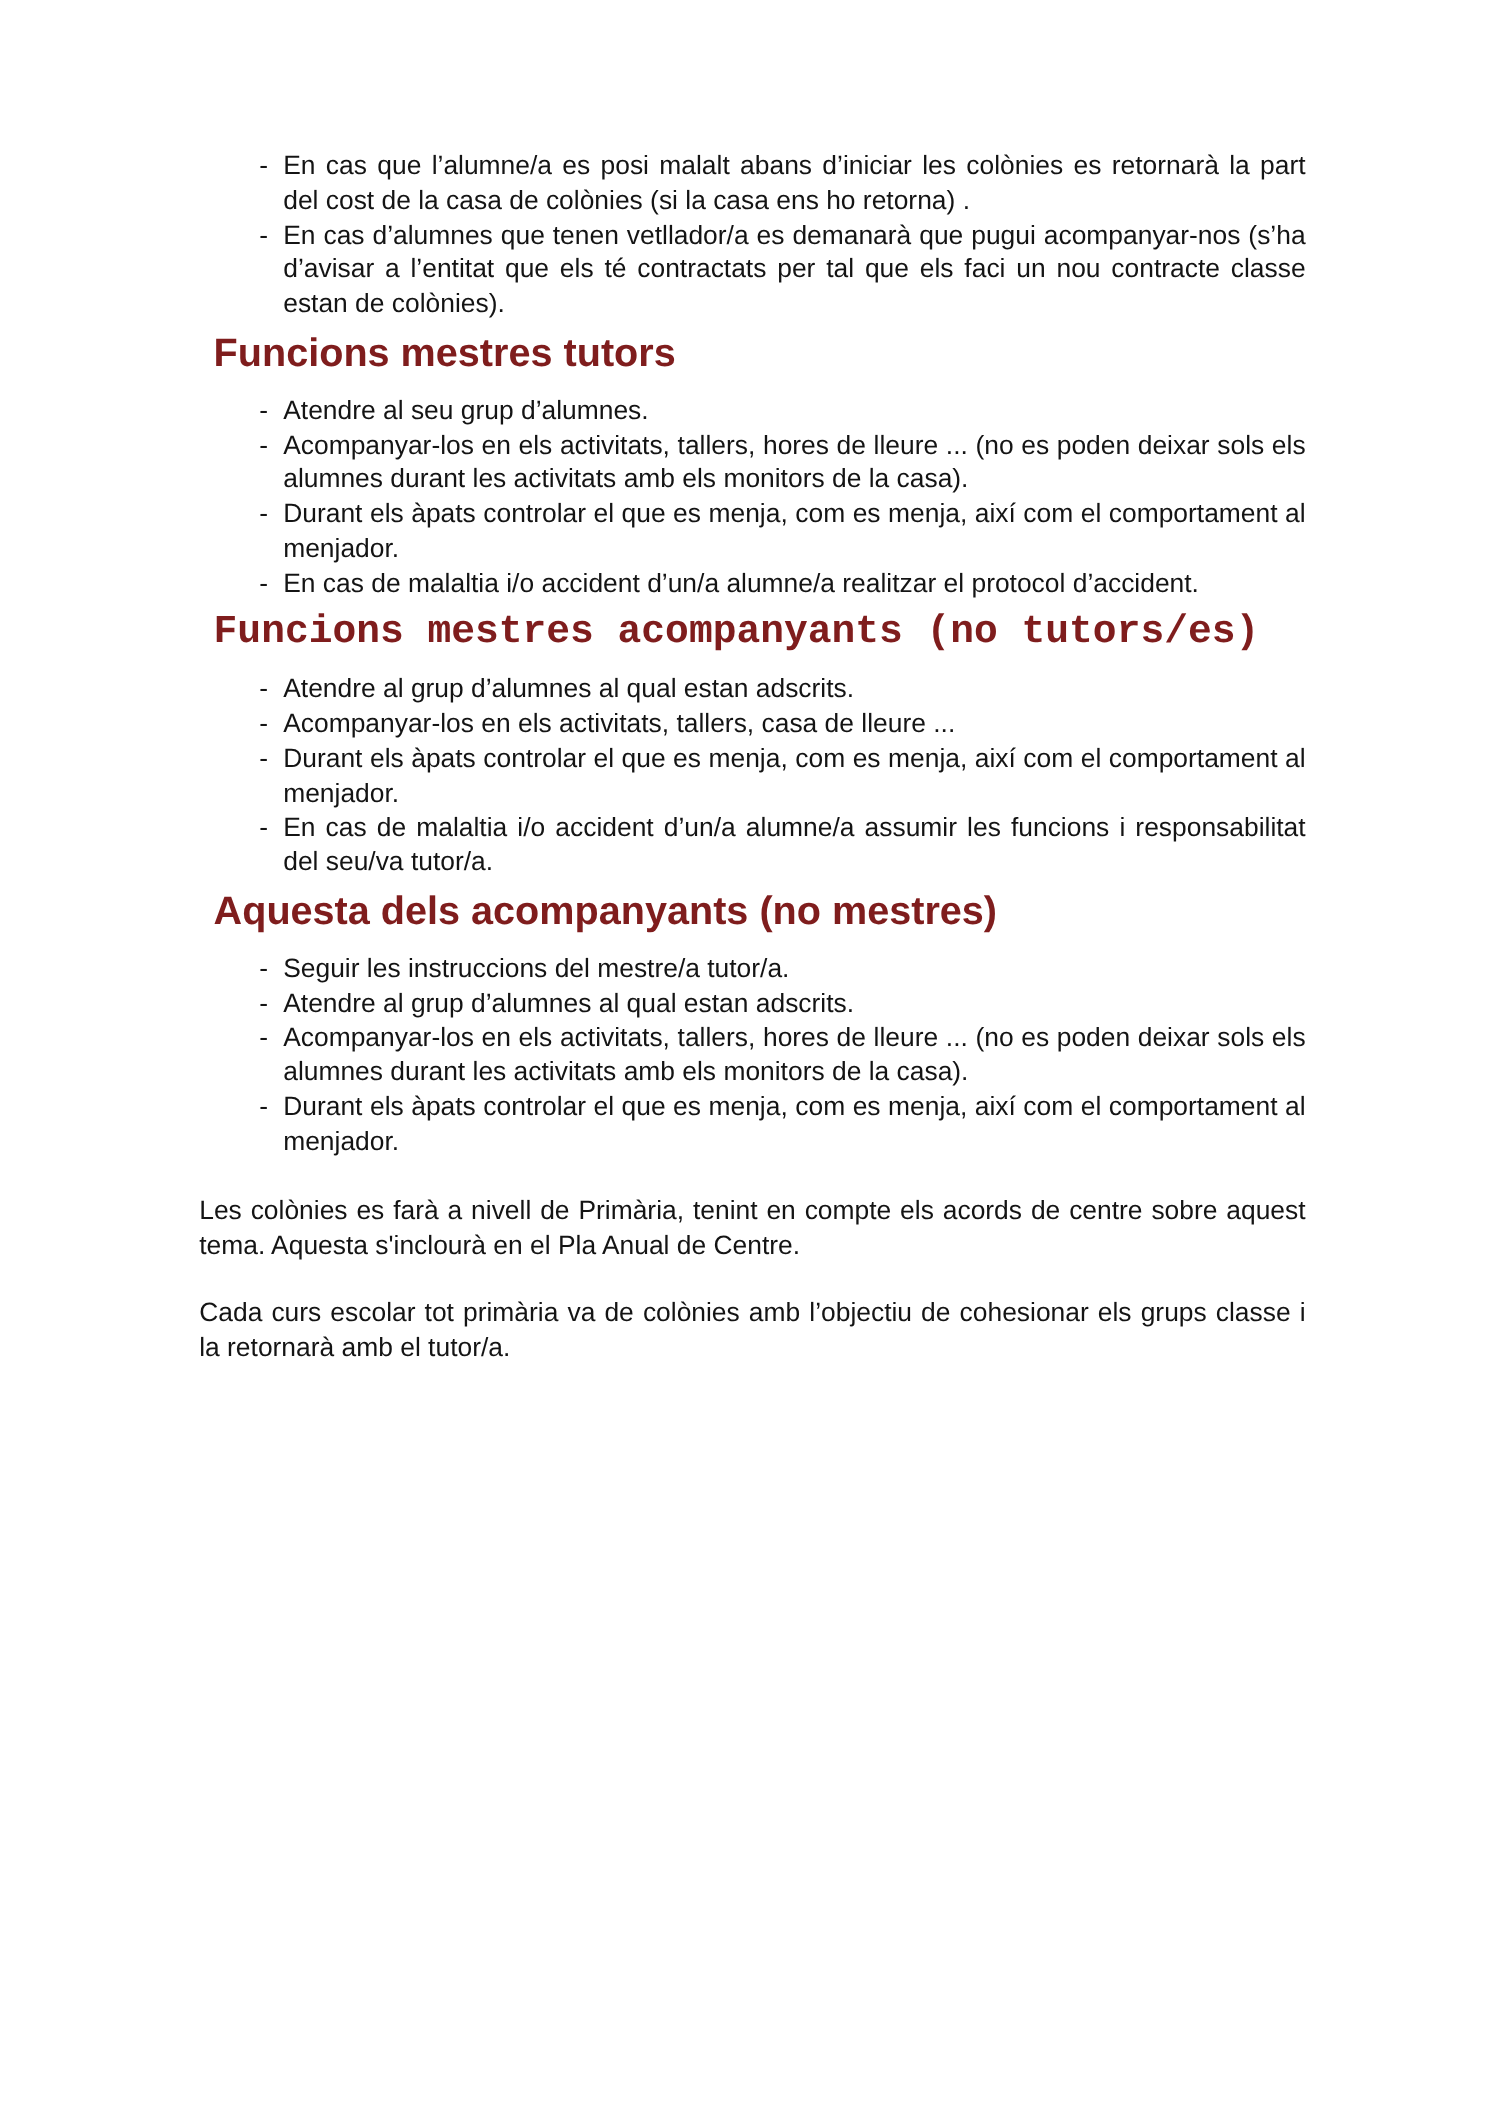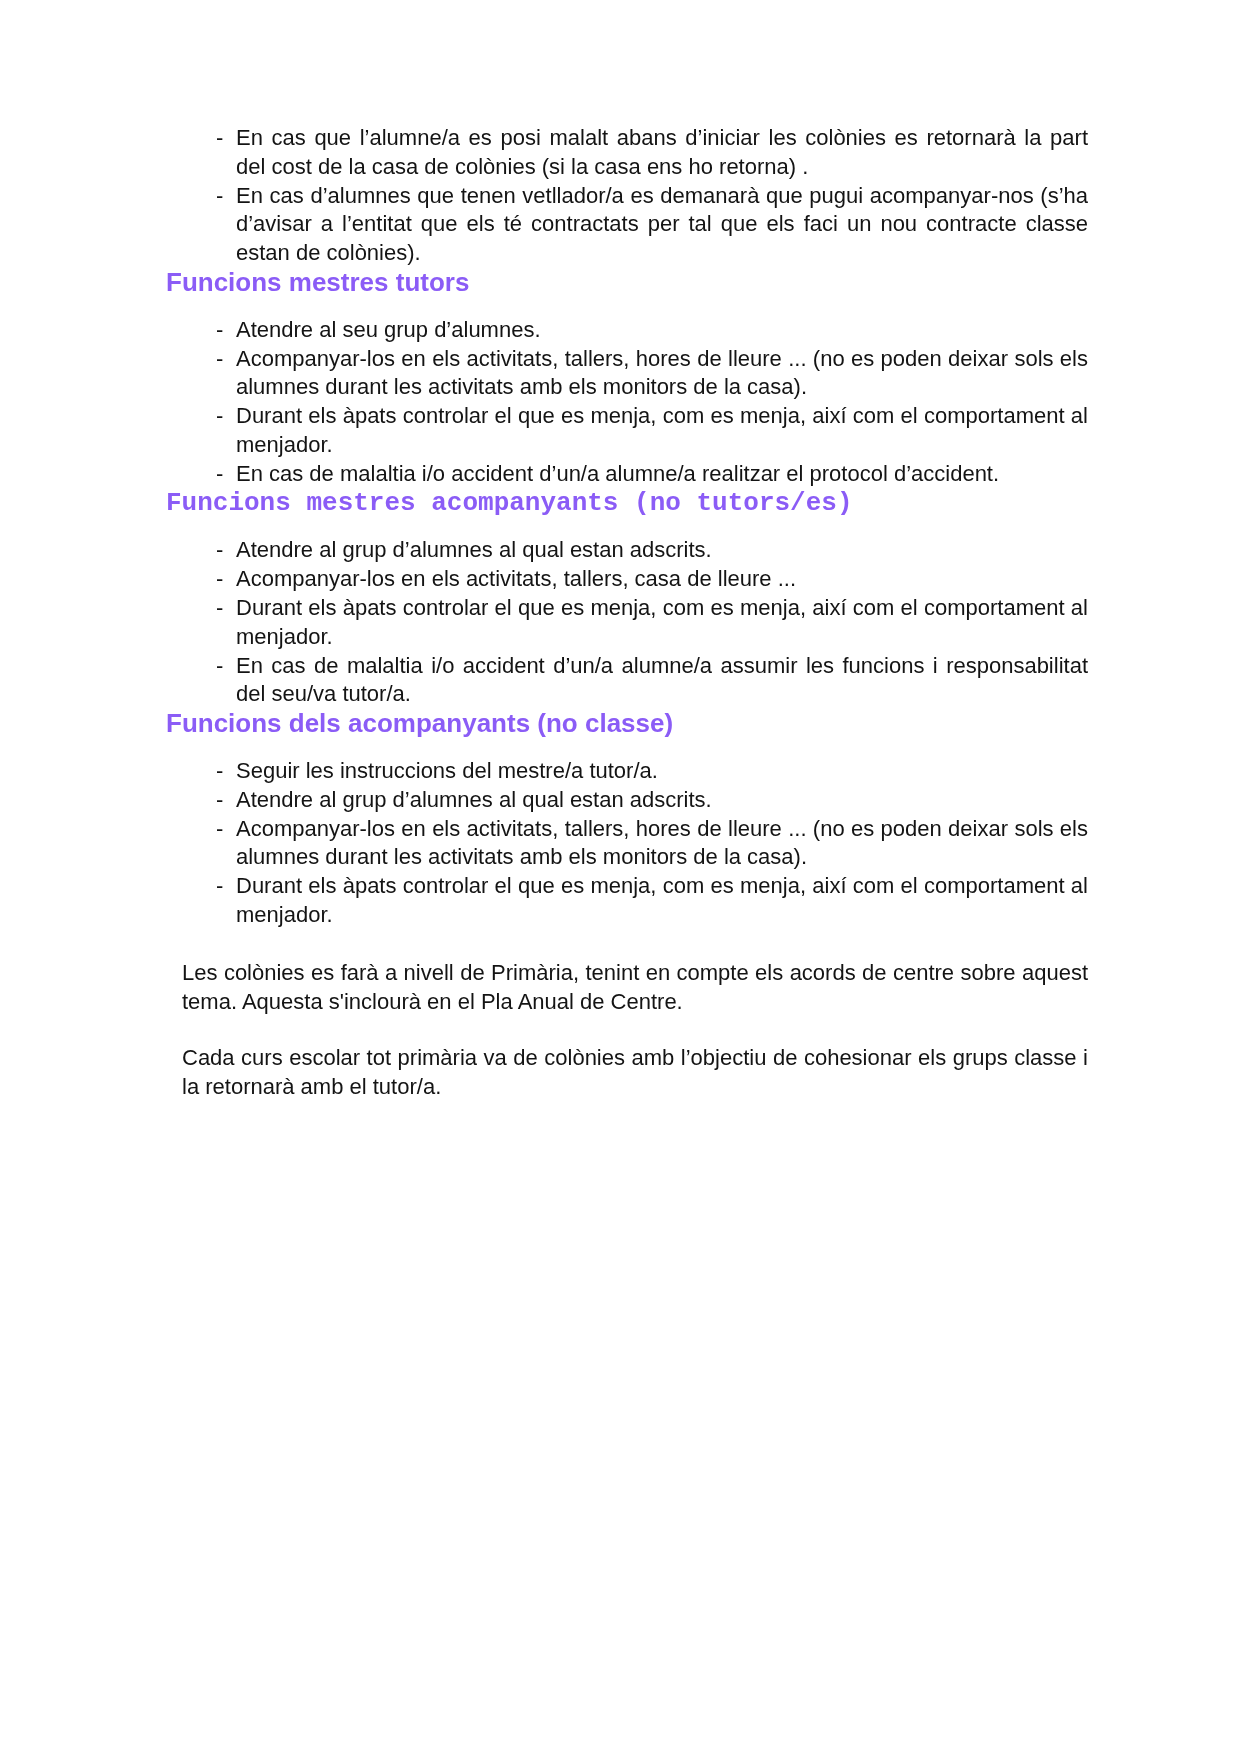--- a/index.html
+++ b/index.html
@@ -29,33 +29,33 @@
     padding-left: 70px;
   }
   .dash {
     position: absolute;
     left: 50px;
     top: 0;
     font-size: 22px;
     line-height: 28.8px;
   }
   h2.section-heading {
-    font-size: 26px;
+    font-size: 33px;
     line-height: 28.8px;
     font-weight: bold;
-    margin: 0;
-    color: #8b5cf6;
+    margin: 12px;
+    color: #7f1d1d;
     text-align: left;
   }
   .mt-h1 { margin-top: 85px; }
   .mt-h2 { margin-top: 42px; font-family: Liberation Mono, monospace; }
   .mt-h3 { margin-top: 56px; }
   .mt-after-heading { margin-top: 19px; }
   p.closing {
-    margin: 28px 0 0 16px;
+    margin: 28px 0 0 0;
   }
   p.closing.first { margin-top: 29px; }
 </style>
 </head>
 <body>
 
 <div class="page">
 
   <div class="bullet-list body-text">
     <div class="bullet">
@@ -101,21 +101,21 @@
     <div class="bullet">
       <span class="dash">-</span>
       <div class="btext">Durant els àpats controlar el que es menja, com es menja, així com el comportament al menjador.</div>
     </div>
     <div class="bullet">
       <span class="dash">-</span>
       <div class="btext">En cas de malaltia i/o accident d’un/a alumne/a assumir les funcions i responsabilitat del seu/va  tutor/a.</div>
     </div>
   </div>
 
-  <h2 class="section-heading mt-h3">Funcions dels acompanyants  (no classe)</h2>
+  <h2 class="section-heading mt-h3">Aquesta dels acompanyants  (no mestres)</h2>
   <div class="bullet-list body-text mt-after-heading">
     <div class="bullet">
       <span class="dash">-</span>
       <div class="btext">Seguir les instruccions del mestre/a tutor/a.</div>
     </div>
     <div class="bullet">
       <span class="dash">-</span>
       <div class="btext">Atendre al grup d’alumnes al qual estan adscrits.</div>
     </div>
     <div class="bullet">

